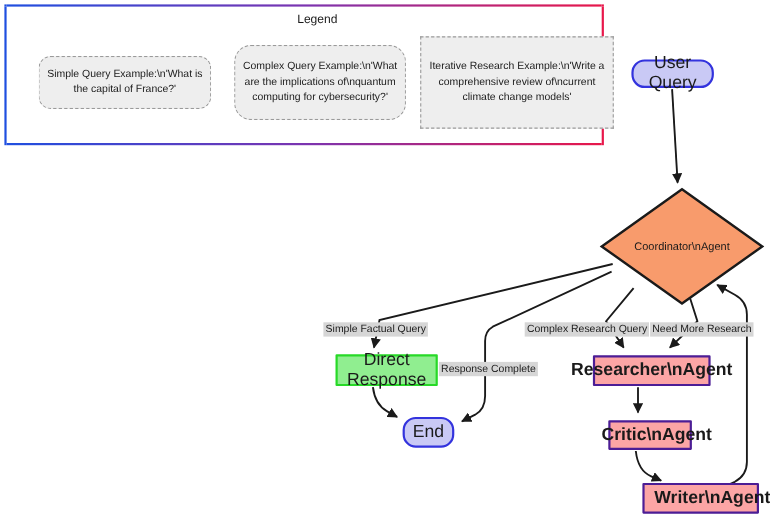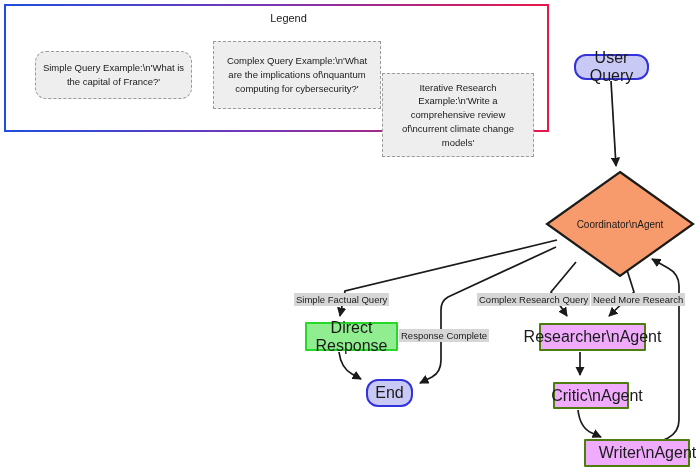--- a/index.html
+++ b/index.html
@@ -48,22 +48,22 @@
     color: #1a1a1a;
     font-size: 9.5px;
     line-height: 1.45;
     text-align: center;
     display: flex;
     align-items: center;
     justify-content: center;
     padding: 4px 6px;
   }
   #legend-box-0 { left: 29px;  top: 45px; width: 157px; height: 48px; border-radius: 11px; }
-  #legend-box-1 { left: 207px; top: 35px; width: 168px; height: 68px; }
-  #legend-box-2 { left: 376px; top: 27px; width: 152px; height: 84px; margin-top: 40px; }
+  #legend-box-1 { left: 207px; top: 35px; width: 156px; height: 68px; border-radius: 15px; }
+  #legend-box-2 { left: 376px; top: 27px; width: 176px; height: 84px; }
 
   
   .node {
     position: absolute;
     box-sizing: border-box;
     display: flex;
     align-items: center;
     justify-content: center;
     text-align: center;
     color: #1a1a1a;
@@ -77,22 +77,23 @@
   }
   .node-rect {
     border-radius: 1px;
     margin-left: 12px;
   }
   .node-direct {
     background: #90ee90;
     border: 2px solid #27d927;
   }
   .node-agent {
-    background: #f0abfc;
-    border: 2px solid #4d7c0f;
+    background: #fca5a5;
+    border: 2px solid #4c1d95;
+    font-weight: bold;
   }
 
   #node-user-query    { left: 574px; top: 54px;  width: 75px;  height: 26px; }
   #node-direct        { left: 293px; top: 322px; width: 93px;  height: 29px; }
   #node-end           { left: 366px; top: 379px; width: 47px;  height: 28px; }
   #node-researcher    { left: 527px; top: 323px; width: 107px; height: 28px; }
   #node-critic        { left: 541px; top: 382px; width: 76px;  height: 27px; padding-left: 12px; }
   #node-writer        { left: 572px; top: 439px; width: 106px;  height: 28px; padding-left: 21px; }
 
   

